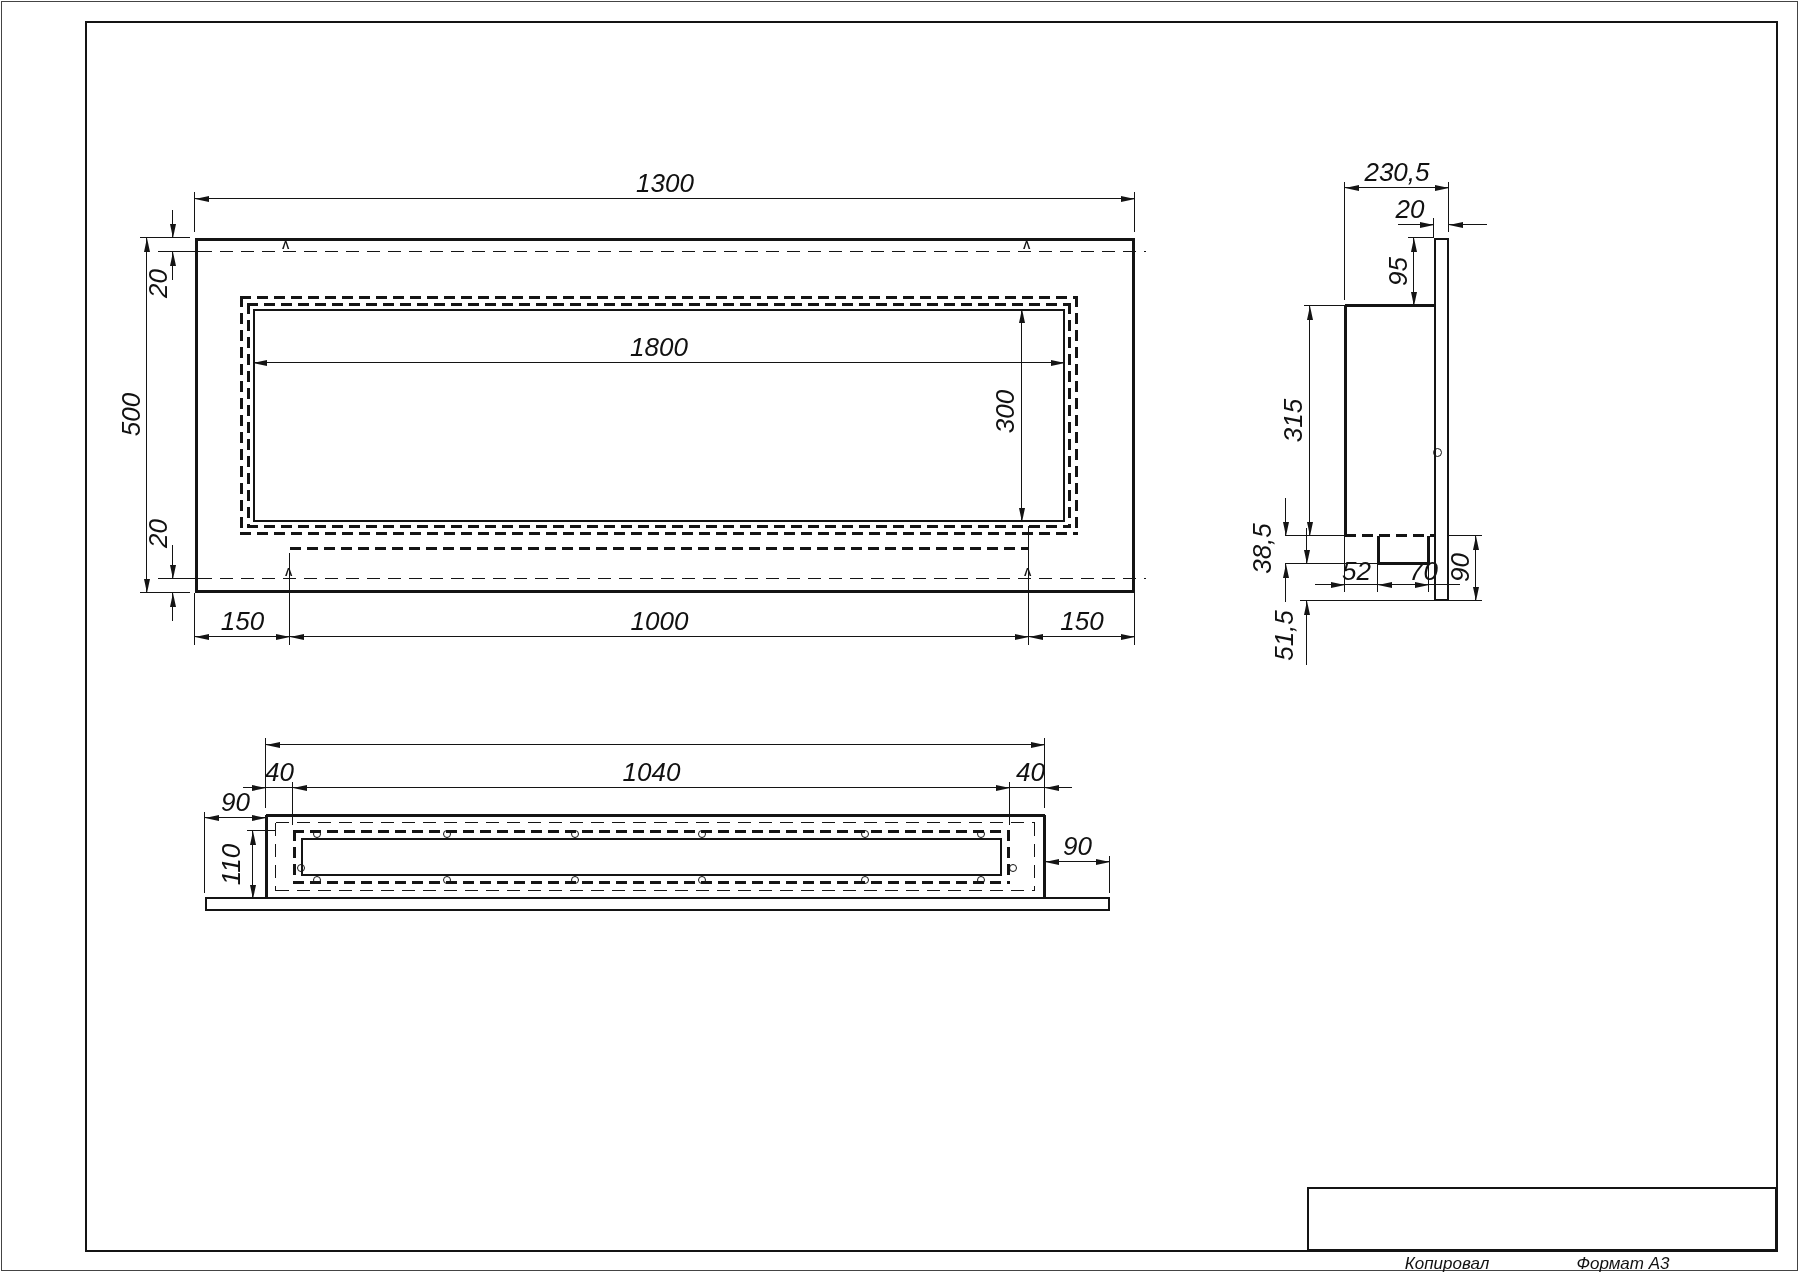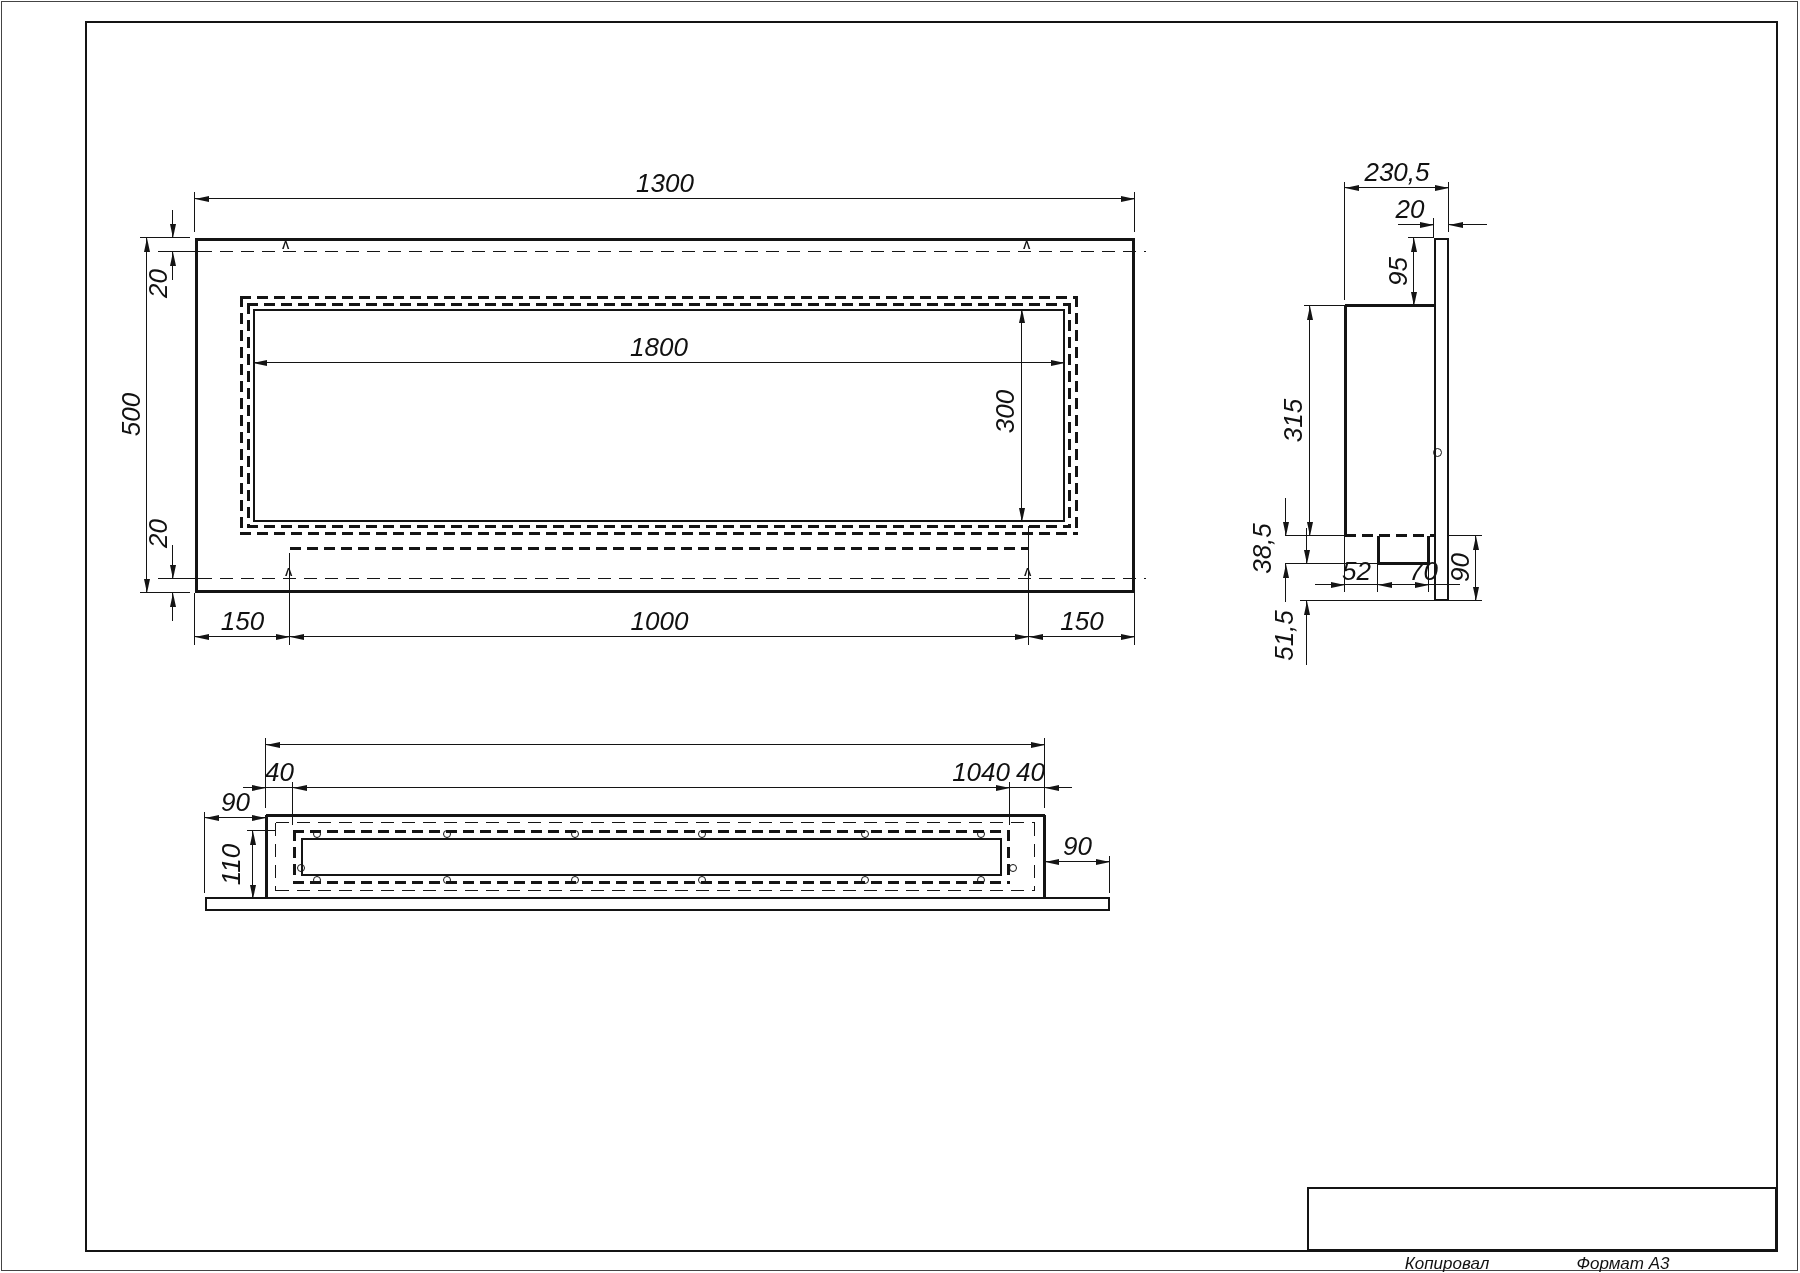--- a/index.html
+++ b/index.html
@@ -39,21 +39,21 @@
   <div class="dim" style="left:1337px;top:157px;width:120px;">230,5</div>
   <div class="dim" style="left:1380px;top:194px;width:60px;">20</div>
   <div class="dim rot" style="left:1358px;top:256px;">95</div>
   <div class="dim rot" style="left:1253px;top:405px;">315</div>
   <div class="dim rot" style="left:1222px;top:533px;">38,5</div>
   <div class="dim rot" style="left:1244px;top:620px;">51,5</div>
   <div class="dim" style="left:1335px;top:556px;width:43px;">52</div>
   <div class="dim" style="left:1398px;top:556px;width:51px;">70</div>
   <div class="dim rot" style="left:1420px;top:552px;">90</div>
 
-  <div class="dim" style="left:293px;top:757px;width:717px;text-align:right;">1040</div>
+  <div class="dim" style="left:293px;top:757px;width:717px;">1040</div>
   <div class="dim" style="left:253px;top:757px;width:53px;">40</div>
   <div class="dim" style="left:1003px;top:757px;width:55px;">40</div>
   <div class="dim" style="left:205px;top:787px;width:61px;">90</div>
   <div class="dim" style="left:1045px;top:831px;width:65px;">90</div>
   <div class="dim rot" style="left:191px;top:849px;">110</div>
 
   <div class="bx" style="left:1307px;top:1187px;width:470px;height:64px;border-width:2.5px;"></div>
   <div class="foot" style="left:1370px;top:1254px;width:154px;">Копировал</div>
   <div class="foot" style="left:1546px;top:1254px;width:154px;">Формат А3</div>
 <div class="bx" style="left: 85px; top: 21px; width: 1693px; height: 1231px; border-width: 2.5px;"></div>

